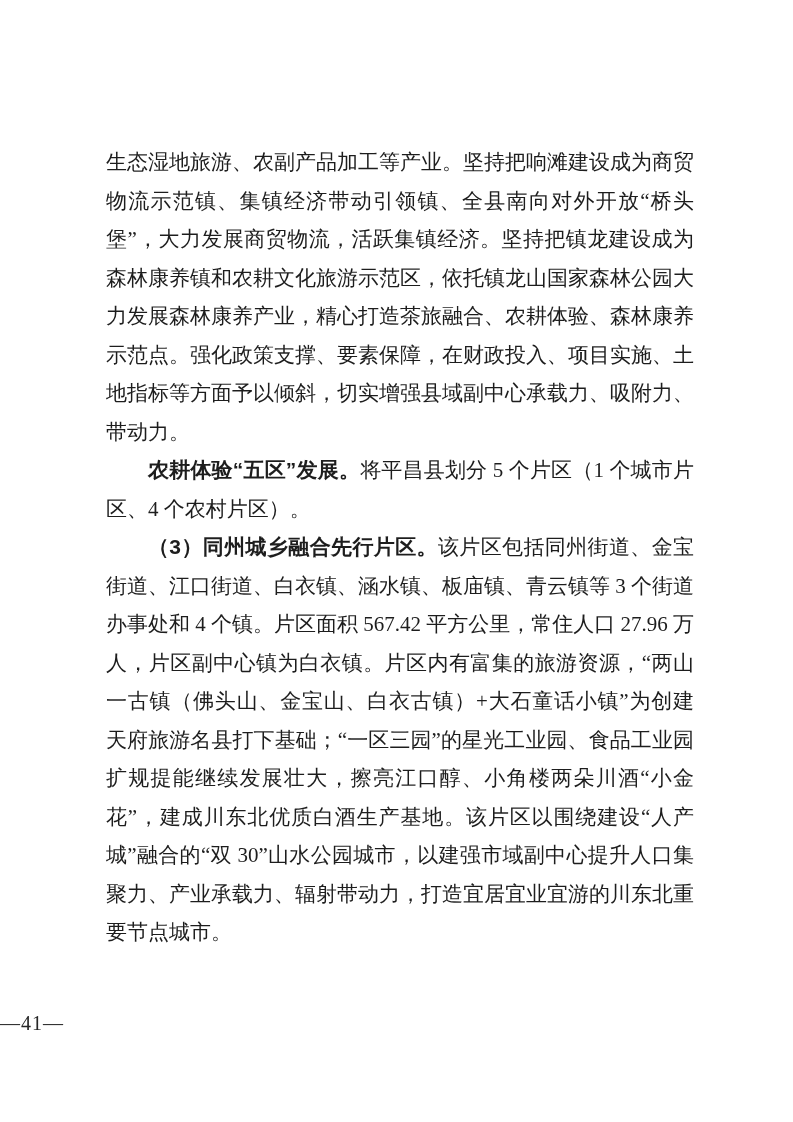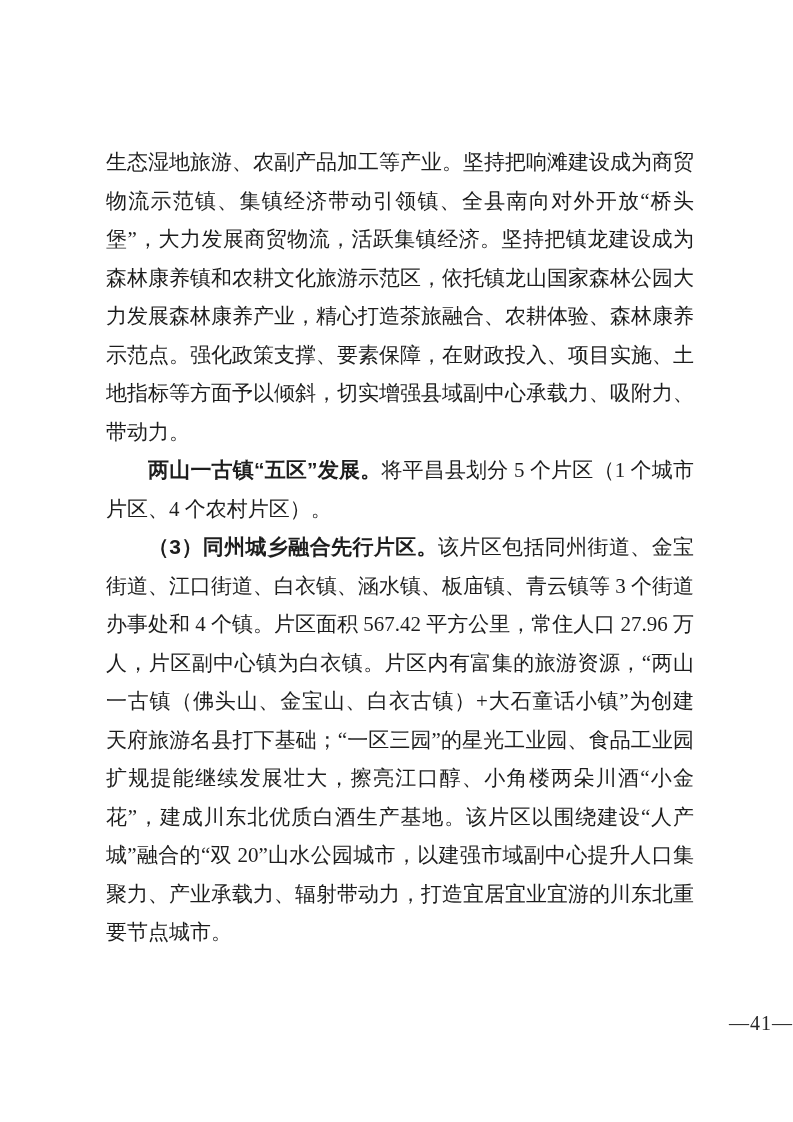--- a/index.html
+++ b/index.html
@@ -39,35 +39,35 @@
   }
   .lead {
     font-weight: 700;
     font-family: "Liberation Sans", "DejaVu Sans", sans-serif;
   }
   .page-number {
     position: absolute;
     top: 1012px;
     left: 0;
     width: 100%;
-    text-align: right;
+    text-align: left;
     font-size: 20px;
     letter-spacing: 1px;
     color: #262626;
   }
 </style>
 </head>
 <body>
 
 <div class="page">
   <div class="content">
 
     <p class="para"><span>生态湿地旅游、农副产品加工等产业。坚持把响滩建设成为商贸物流示范镇、集镇经济带动引领镇、全县南向对外开放“桥头堡”，大力发展商贸物流，活跃集镇经济。坚持把镇龙建设成为森林康养镇和农耕文化旅游示范区，依托镇龙山国家森林公园大力发展森林康养产业，精心打造茶旅融合、农耕体验、森林康养示范点。强化政策支撑、要素保障，在财政投入、项目实施、土地指标等方面予以倾斜，切实增强县域副中心承载力、吸附力、带动力。</span></p>
 
-    <p class="para indent"><span class="lead">两山一古镇“五区”发展。</span><span>将平昌县划分 5 个片区（1 个城市片区、4 个农村片区）。</span></p>
+    <p class="para indent"><span class="lead">农耕体验“五区”发展。</span><span>将平昌县划分 5 个片区（1 个城市片区、4 个农村片区）。</span></p>
 
-    <p class="para indent"><span class="lead">（3）同州城乡融合先行片区。</span><span>该片区包括同州街道、金宝街道、江口街道、白衣镇、涵水镇、板庙镇、青云镇等 3 个街道办事处和 4 个镇。片区面积 567.42 平方公里，常住人口 27.96 万人，片区副中心镇为白衣镇。片区内有富集的旅游资源，“两山一古镇（佛头山、金宝山、白衣古镇）+大石童话小镇”为创建天府旅游名县打下基础；“一区三园”的星光工业园、食品工业园扩规提能继续发展壮大，擦亮江口醇、小角楼两朵川酒“小金花”，建成川东北优质白酒生产基地。该片区以围绕建设“人产城”融合的“双 20”山水公园城市，以建强市域副中心提升人口集聚力、产业承载力、辐射带动力，打造宜居宜业宜游的川东北重要节点城市。</span></p>
+    <p class="para indent"><span class="lead">（3）同州城乡融合先行片区。</span><span>该片区包括同州街道、金宝街道、江口街道、白衣镇、涵水镇、板庙镇、青云镇等 3 个街道办事处和 4 个镇。片区面积 567.42 平方公里，常住人口 27.96 万人，片区副中心镇为白衣镇。片区内有富集的旅游资源，“两山一古镇（佛头山、金宝山、白衣古镇）+大石童话小镇”为创建天府旅游名县打下基础；“一区三园”的星光工业园、食品工业园扩规提能继续发展壮大，擦亮江口醇、小角楼两朵川酒“小金花”，建成川东北优质白酒生产基地。该片区以围绕建设“人产城”融合的“双 30”山水公园城市，以建强市域副中心提升人口集聚力、产业承载力、辐射带动力，打造宜居宜业宜游的川东北重要节点城市。</span></p>
 
 
   </div>
 
   <div class="page-number">—41—</div>
 </div>
 
 </body></html>

